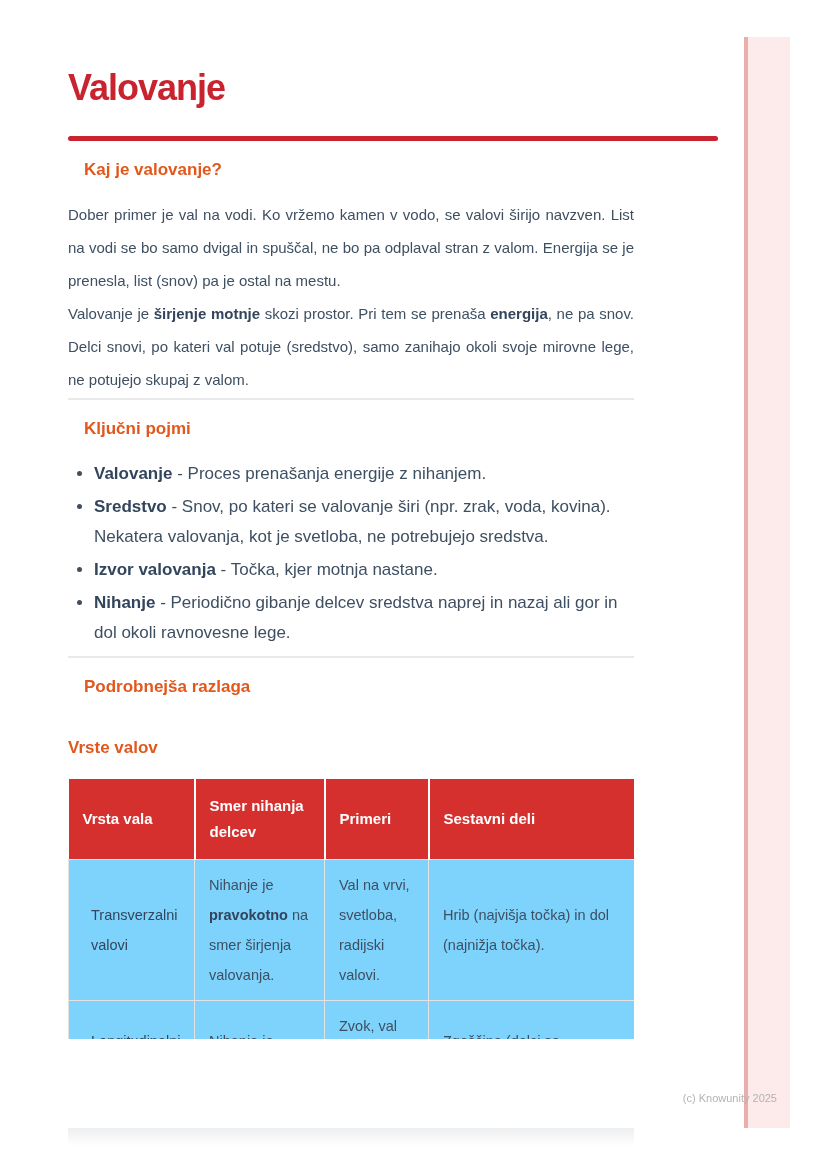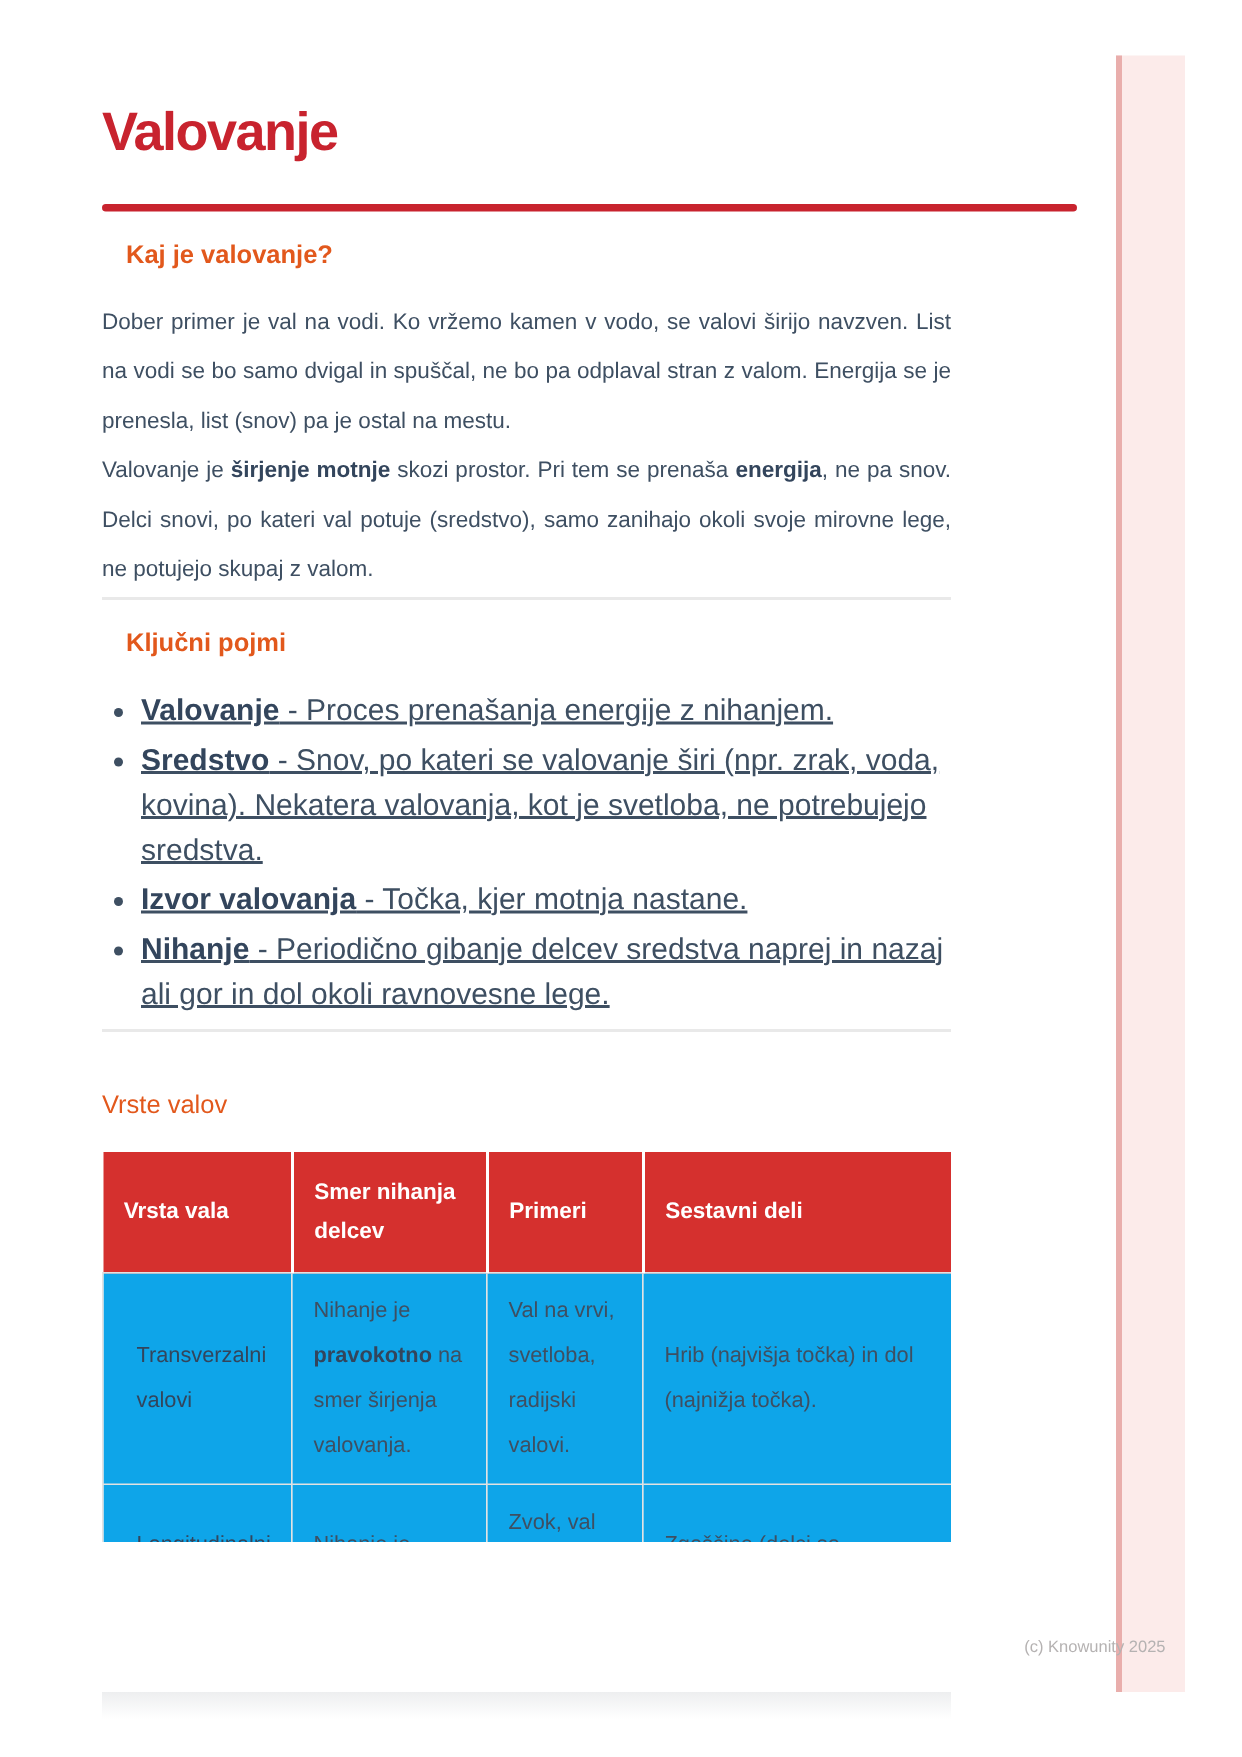--- a/index.html
+++ b/index.html
@@ -44,21 +44,21 @@
   h2.sec {
     margin: 16px; font-size: 17px; line-height: 25px;
     font-weight: 700; color: #e2581c;
   }
   .sec-what   { margin-top: 33px; }
   .sec-key    { margin-top: 27px; }
   .sec-detail { margin-top: 25px; }
 
   h3.subsec {
     margin: 38px 0 0 0; font-size: 17px; line-height: 21px;
-    font-weight: 400; color: #e2581c;
+    font-weight: 700; color: #e2581c;
   }
 
   p.body-p {
     margin: 0; width: 566px;
     font-size: 15px; line-height: 33px;
     color: #3e4f62; text-align: justify;
   }
   .p1 { margin-top: 19px; }
   .p2 { margin-top: 5px; }
   .p3 { margin-top: 19px; text-align: left; }
@@ -68,23 +68,22 @@
     width: 566px; height: 2px; background: #e9e9e9;
     margin-top: 2px;
   }
   .divider2 { margin-top: 8px; }
 
   ul.terms {
     margin: 18px 0 0 0; padding: 0 0 0 26px;
     width: 540px; list-style: disc;
   }
   ul.terms li {
-    font-size: 20px; line-height: 30px; color: #3e4f62;
+    font-size: 17px; line-height: 30px; color: #3e4f62;
     margin-bottom: 3px;
-    text-decoration: underline;
   }
 
   .table-clip {
     margin-top: 21px;
     width: 566px; height: 260px;
     overflow: hidden; position: relative;
   }
   table.waves {
     width: 566px; border-collapse: collapse; table-layout: fixed;
   }
@@ -94,21 +93,21 @@
     vertical-align: middle; line-height: 26px;
     padding: 14px 14px;
     border-right: 2px solid #ffffff;
   }
   table.waves th:last-child { border-right: none; }
   table.waves td {
     border: 1px solid #e2e2e2;
     padding: 10px 14px;
     font-size: 14.5px; line-height: 30px;
     vertical-align: middle; color: #3e4f62;
-    background: #0ea5e9;
+    background: #7dd3fc;
   }
   table.waves td.col-type { font-weight: 400; color: #33455c; padding-left: 22px; }
 
   .bottom-fade {
     position: absolute; left: 68px; top: 1128px;
     width: 566px; height: 18px; z-index: 4;
     background: linear-gradient(to bottom, rgba(110,118,128,0.12), rgba(255,255,255,0));
     pointer-events: none;
   }
 </style>
@@ -133,20 +132,21 @@
     <h2 class="sec sec-key">Ključni pojmi</h2>
     <ul class="terms">
       <li><b>Valovanje</b><span> - Proces prenašanja energije z nihanjem.</span></li>
       <li><b>Sredstvo</b><span> - Snov, po kateri se valovanje širi (npr. zrak, voda, kovina). Nekatera valovanja, kot je svetloba, ne potrebujejo sredstva.</span></li>
       <li><b>Izvor valovanja</b><span> - Točka, kjer motnja nastane.</span></li>
       <li><b>Nihanje</b><span> - Periodično gibanje delcev sredstva naprej in nazaj ali gor in dol okoli ravnovesne lege.</span></li>
     </ul>
 
     <div class="divider divider2"></div>
 
+    <h2 class="sec sec-detail">Podrobnejša razlaga</h2>
     <h3 class="subsec">Vrste valov</h3>
 
     <div class="table-clip">
       <table class="waves">
         <colgroup>
           <col style="width:126px">
             <col style="width:130px">
             <col style="width:104px">
             <col style="width:206px">
         </colgroup>

